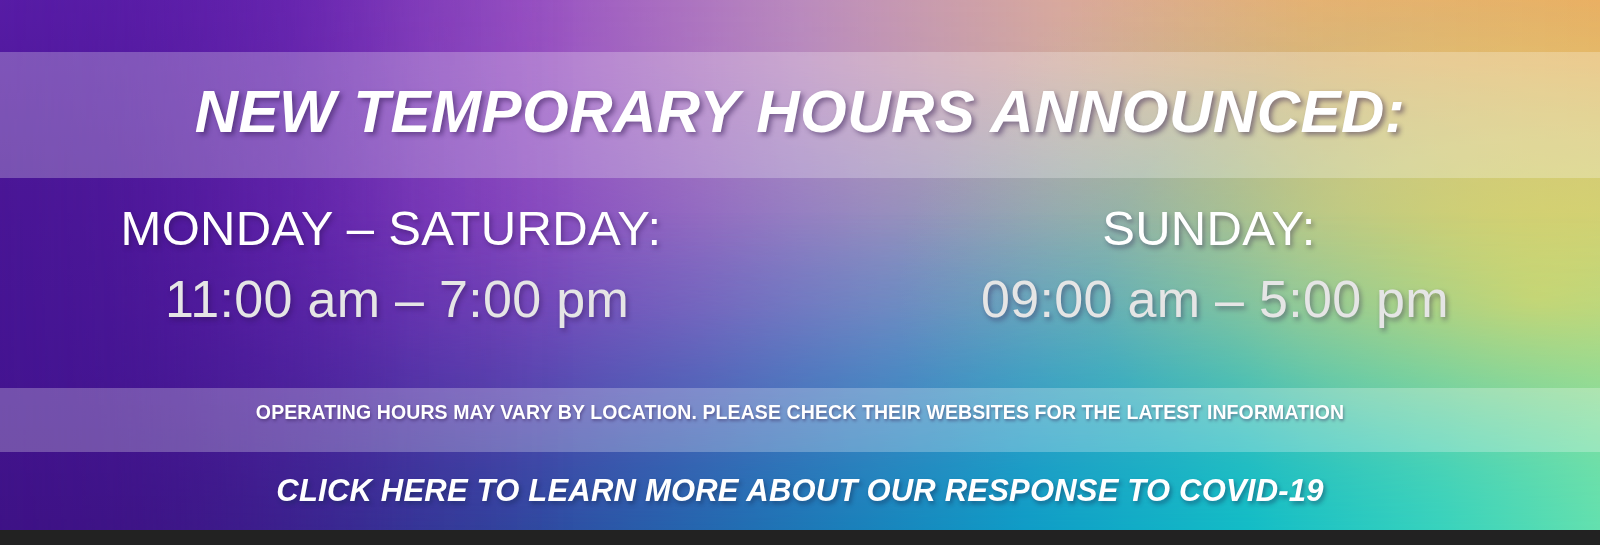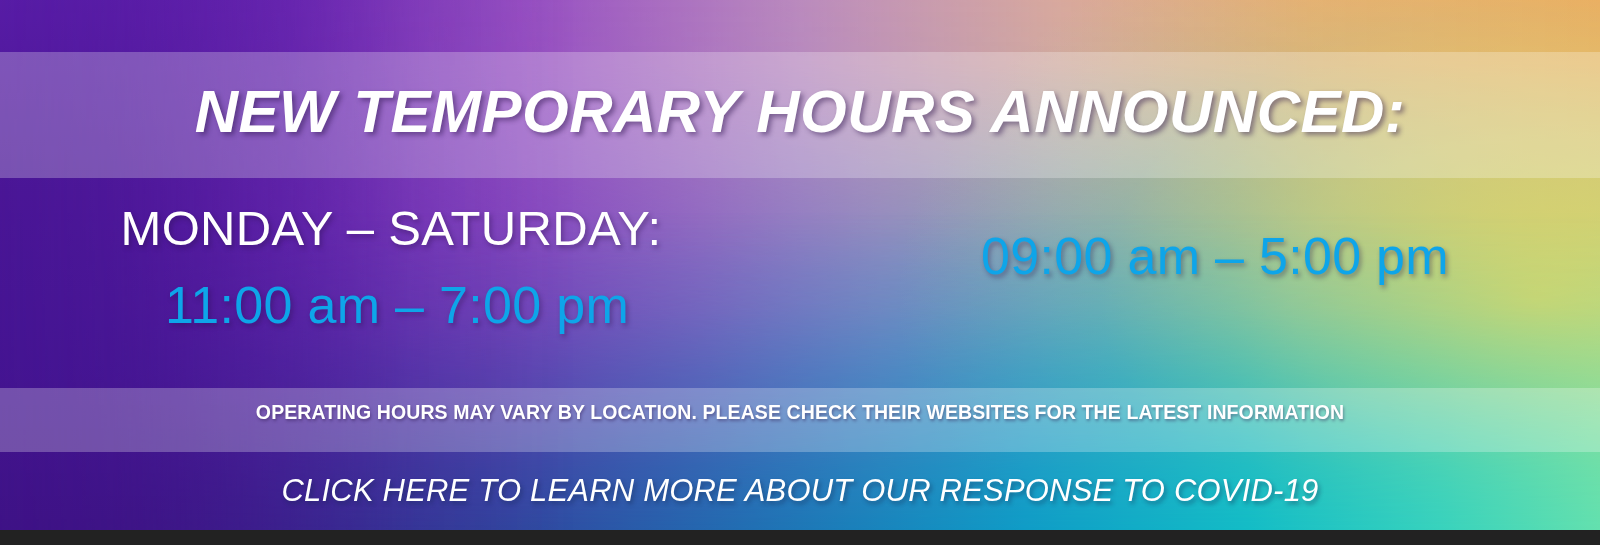--- a/index.html
+++ b/index.html
@@ -182,42 +182,42 @@
   }
   .col-day {
     font-size: 49px;
     font-weight: 400;
     letter-spacing: 0.3px;
     color: #ffffff;
     text-shadow: 2px 3px 5px rgba(40, 15, 70, 0.40);
     line-height: 1;
   }
   .col-time {
-    margin-top: 26px;
+    margin-top: 20px;
     font-size: 52px;
     font-weight: 400;
     letter-spacing: 0.3px;
-    color: #0ea5e9;
+    color: #e5e5e5;
     text-shadow: 2px 3px 5px rgba(40, 15, 70, 0.40);
     line-height: 1;
     padding-left: 12px;
   }
 
   .fineprint {
     top: 403px;
     font-size: 19.5px;
     font-weight: 700;
     letter-spacing: 0.1px;
     text-shadow: 1px 2px 3px rgba(40, 15, 70, 0.40);
   }
 
   .cta {
     top: 475px;
     font-size: 31px;
-    font-weight: 400;
+    font-weight: 700;
     font-style: italic;
     letter-spacing: 0.2px;
     text-shadow: 2px 3px 4px rgba(20, 40, 80, 0.45);
     cursor: pointer;
   }
 </style>
 </head>
 <body>
 
 <div id="banner">
@@ -236,20 +236,21 @@
     <div class="line headline">NEW TEMPORARY HOURS ANNOUNCED:</div>
 
     <div class="hours-grid">
 
       <div class="hours-col">
         <div class="col-day">MONDAY – SATURDAY:</div>
         <div class="col-time">11:00 am – 7:00 pm</div>
       </div>
 
       <div class="hours-col">
+        <div class="col-day">SUNDAY:</div>
         <div class="col-time">09:00 am – 5:00 pm</div>
       </div>
 
     </div>
 
     <div class="line fineprint">OPERATING HOURS MAY VARY BY LOCATION. PLEASE CHECK THEIR WEBSITES FOR THE LATEST INFORMATION</div>
 
     <div class="line cta">CLICK HERE TO LEARN MORE ABOUT OUR RESPONSE TO COVID-19</div>
 
   </div>

